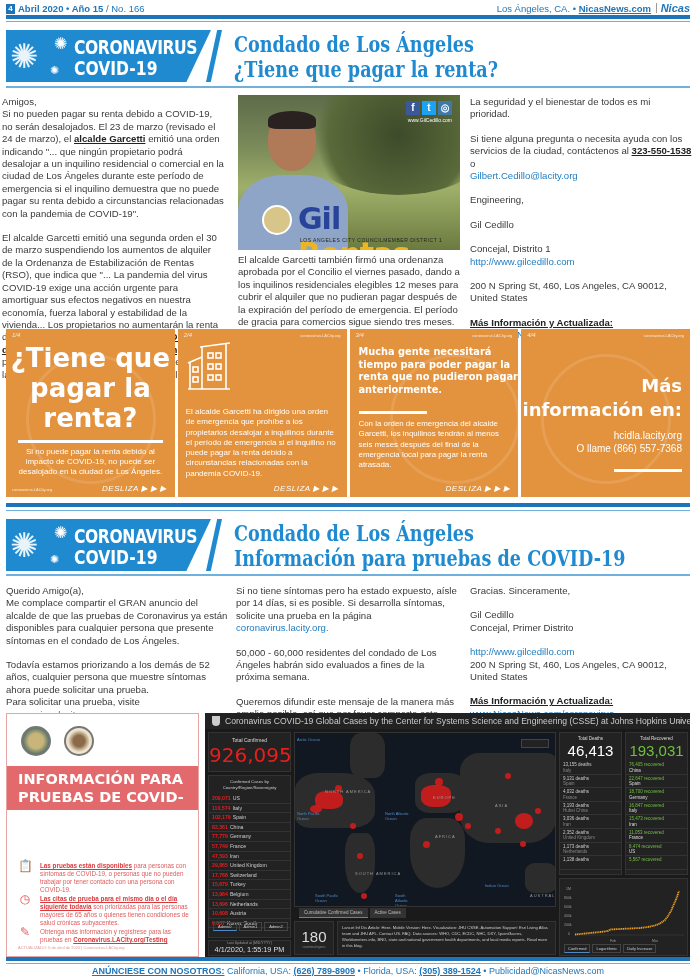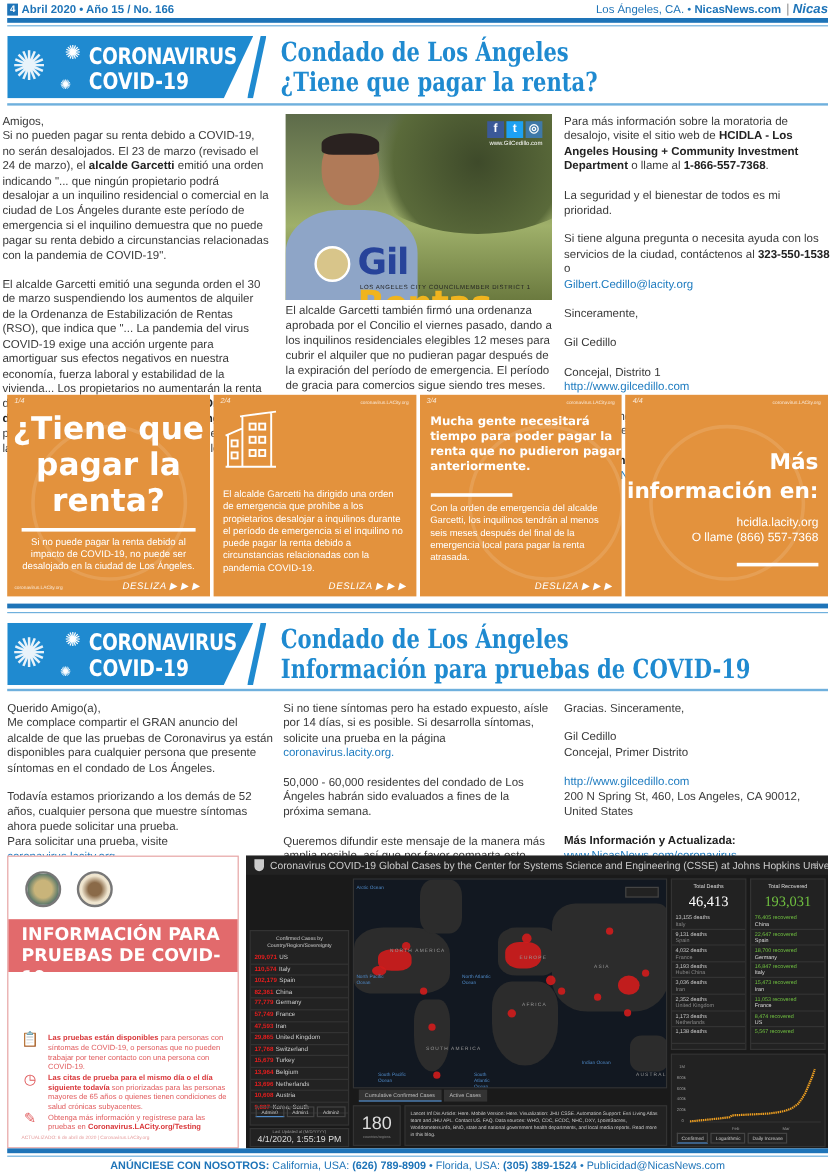--- a/index.html
+++ b/index.html
@@ -1,26 +1,26 @@
 <!DOCTYPE html>
 <html><head>
 <meta charset="utf-8">
 <style>
   * { box-sizing: border-box; margin: 0; padding: 0; }
   html, body { width: 696px; height: 979px; overflow: hidden; background: #ffffff; }
   body { font-family: "Liberation Sans", sans-serif; color: #333; position: relative; }
   .abs { position: absolute; }
   a, .link { color: #1f7cc0; text-decoration: none; }
-  b { color: #222; }
+  b { color: #222; text-decoration: underline; }
 
   
   .topbar { left: 6px; top: 3px; width: 684px; height: 12px; font-size: 10px; }
   .topbar .pgnum { display: inline-block; background: #1e74b8; color: #fff; font-weight: bold; width: 9px; height: 10px; line-height: 10px; text-align: center; font-size: 8px; margin-right: 3px; vertical-align: middle; }
   .topbar .left { position: absolute; left: 0; top: 0; color: #1e74b8; font-weight: bold; font-size: 9.5px; }
-  .topbar .left span.thin { font-weight: bold; }
+  .topbar .left span.thin { font-weight: normal; }
   .topbar .right { position: absolute; right: 0; top: 0; color: #1e74b8; font-size: 9.5px; }
   .topbar .logo { display: inline-block; color: #1e74b8; font-weight: bold; font-style: italic; font-size: 11px; border-left: 1px solid #999; padding-left: 4px; margin-left: 2px; line-height: 10px; }
   .rule-thick { left: 6px; width: 684px; height: 4px; background: #1e74b8; }
   .rule-thin { left: 6px; width: 684px; height: 1px; background: #6fb0dd; }
 
   
   .banner { left: 6px; width: 684px; height: 52px; }
   .banner .badge { position: absolute; left: 0; top: 0; width: 205px; height: 52px; background: #1f8ad0; clip-path: polygon(0 0, 100% 0, 88% 100%, 0 100%); }
   .banner .slash { position: absolute; left: 200px; top: 0; width: 16px; height: 52px; background: #1f8ad0; clip-path: polygon(70% 0, 100% 0, 30% 100%, 0 100%); }
   .banner .virus { position: absolute; color: #fff; font-size: 34px; left: 4px; top: 3px; line-height: 46px; opacity: .9; }
@@ -111,21 +111,21 @@
   .dash .maptabs { position: absolute; left: 94px; top: 195px; display: flex; gap: 2px; }
   .dash .maptabs span { font-size: 4.5px; padding: 2px 5px; background: #333; color: #bbb; }
   .dash .maptabs span.on { border-bottom: 1px solid #4f8ac8; }
   .dash .cnt { left: 89px; top: 208px; width: 40px; height: 34px; text-align: center; }
   .dash .cnt .v { font-size: 15px; color: #ddd; margin-top: 6px; }
   .dash .cnt .s { font-size: 3px; color: #888; }
   .dash .info { left: 132px; top: 208px; width: 219px; height: 34px; font-size: 4.1px; line-height: 6px; padding: 3px 4px; color: #ccc; }
   .dash .deaths { left: 354px; top: 19px; width: 63px; height: 143px; }
   .dash .recov { left: 420px; top: 19px; width: 63px; height: 143px; }
   .dash .bigl { font-size: 4.5px; text-align: center; color: #ddd; margin-top: 3px; }
-  .dash .bigv { font-size: 12px; text-align: center; color: #fff; font-family: Liberation Serif, serif; line-height: 20px; }
+  .dash .bigv { font-size: 15px; text-align: center; color: #fff; font-family: Liberation Sans, sans-serif; line-height: 20px; }
   .dash .recov .bigv { color: #70c040; }
   .dash .drow { font-size: 4.5px; line-height: 5.5px; height: 13.6px; padding: 1px 3px; border-bottom: 1px solid #333; color: #ccc; }
   .dash .drow .sub { color: #888; display: block; }
   .dash .recov .drow .top { color: #70c040; }
   .dash .recov .drow .sub { color: #ddd; }
   .dash .chart { left: 354px; top: 165px; width: 129px; height: 78px; }
   .dash .chart svg { position: absolute; left: 0; top: 0; }
   .dash .ctabs { position: absolute; left: 4px; bottom: 2px; display: flex; gap: 2px; }
   .dash .ctabs span { font-size: 4px; padding: 1px 3px; border: 1px solid #444; color: #ccc; }
   .dash .ctabs span.on { border-bottom: 1px solid #4f8ac8; }
@@ -185,24 +185,23 @@
   <div class="seal"></div>
   <div class="name"><span class="g">Gil</span> <span class="c">Rentas</span></div>
   <div class="sub">LOS ANGELES CITY COUNCILMEMBER DISTRICT 1</div>
 </div>
 
 <div class="abs col" style="left:238px;top:254px;width:222px">
   <p>El alcalde Garcetti también firmó una ordenanza aprobada por el Concilio el viernes pasado, dando a los inquilinos residenciales elegibles 12 meses para cubrir el alquiler que no pudieran pagar después de la expiración del período de emergencia. El período de gracia para comercios sigue siendo tres meses.</p>
 </div>
 
 <div class="abs col" style="left:470px;top:96px;width:222px">
-  <p><span>Para más información sobre la moratoria de desalojo, visite el sitio web de </span><b>HCIDLA - Los Angeles Housing + Community Investment Department</b><span> o llame al </span><b>1-866-557-7368</b><span>.</span></p>
   <p>La seguridad y el bienestar de todos es mi prioridad.</p>
   <p><span>Si tiene alguna pregunta o necesita ayuda con los servicios de la ciudad, contáctenos al </span><b>323-550-1538</b><span> o</span><br><span class="link">Gilbert.Cedillo@lacity.org</span></p>
-  <p>Sinceramente,</p>
+  <p>Engineering,</p>
   <p>Gil Cedillo</p>
   <p><span>Concejal, Distrito 1</span><br><span class="link">http://www.gilcedillo.com</span></p>
   <p>200 N Spring St, 460, Los Angeles, CA 90012, United States</p>
   <p><b>Más Información y Actualizada:</b><br><span class="link">www.NicasNews.com/coronavirus</span></p>
 </div>
 
 <div class="abs cards">
   <div class="card c1">
     <div class="sealwm"></div>
     <span class="num">1/4</span>
@@ -306,20 +305,24 @@
   <div class="foot">ACTUALIZADO: 6 de abril de 2020  |  Coronavirus.LACity.org</div>
 </div>
 
 <div class="abs dash">
   <div class="hdr">
     <span class="shield"></span>
     <span>Coronavirus COVID-19 Global Cases by the Center for Systems Science and Engineering (CSSE) at Johns Hopkins University (JHU)</span>
     <span class="menu">≡</span>
   </div>
 
+  <div class="panel tc">
+    <div class="lbl">Total Confirmed</div>
+    <div class="val">926,095</div>
+  </div>
 
   <div class="panel list">
     <div class="lh">Confirmed Cases by Country/Region/Sovereignty</div>
     <div class="row"><span class="n">209,071</span><span>US</span></div>
     <div class="row"><span class="n">110,574</span><span>Italy</span></div>
     <div class="row"><span class="n">102,179</span><span>Spain</span></div>
     <div class="row"><span class="n">82,361</span><span>China</span></div>
     <div class="row"><span class="n">77,779</span><span>Germany</span></div>
     <div class="row"><span class="n">57,749</span><span>France</span></div>
     <div class="row"><span class="n">47,593</span><span>Iran</span></div>

